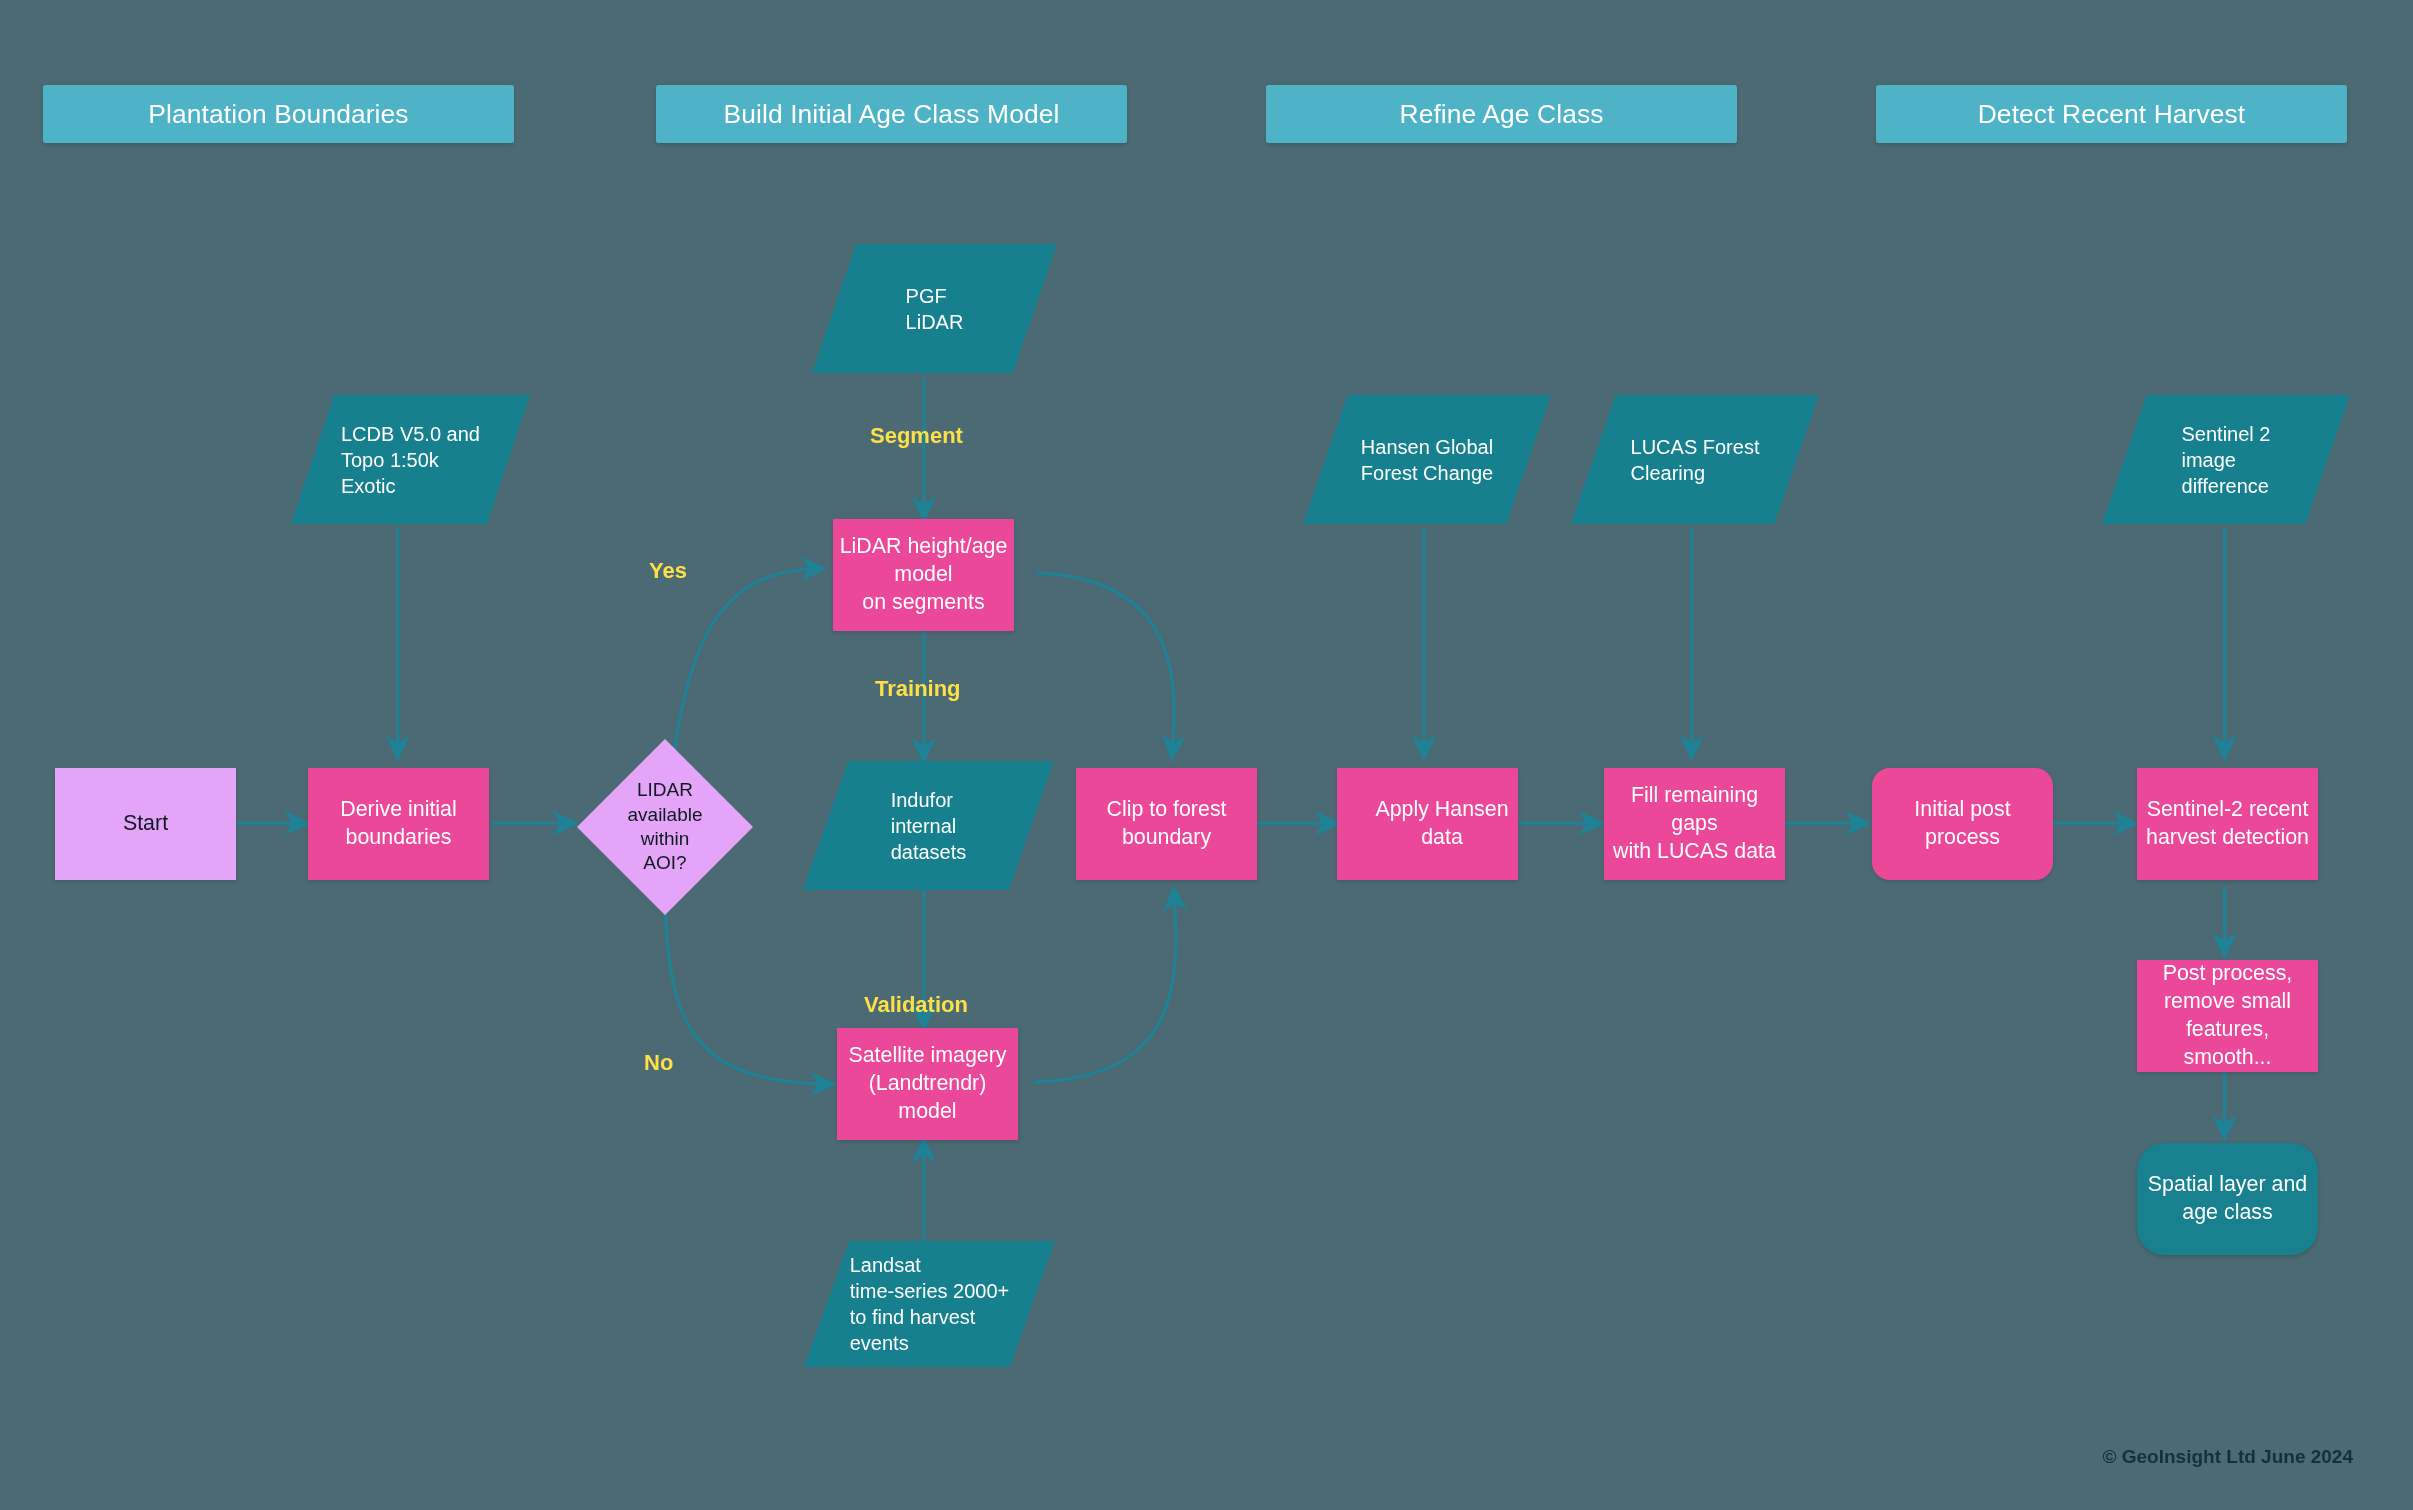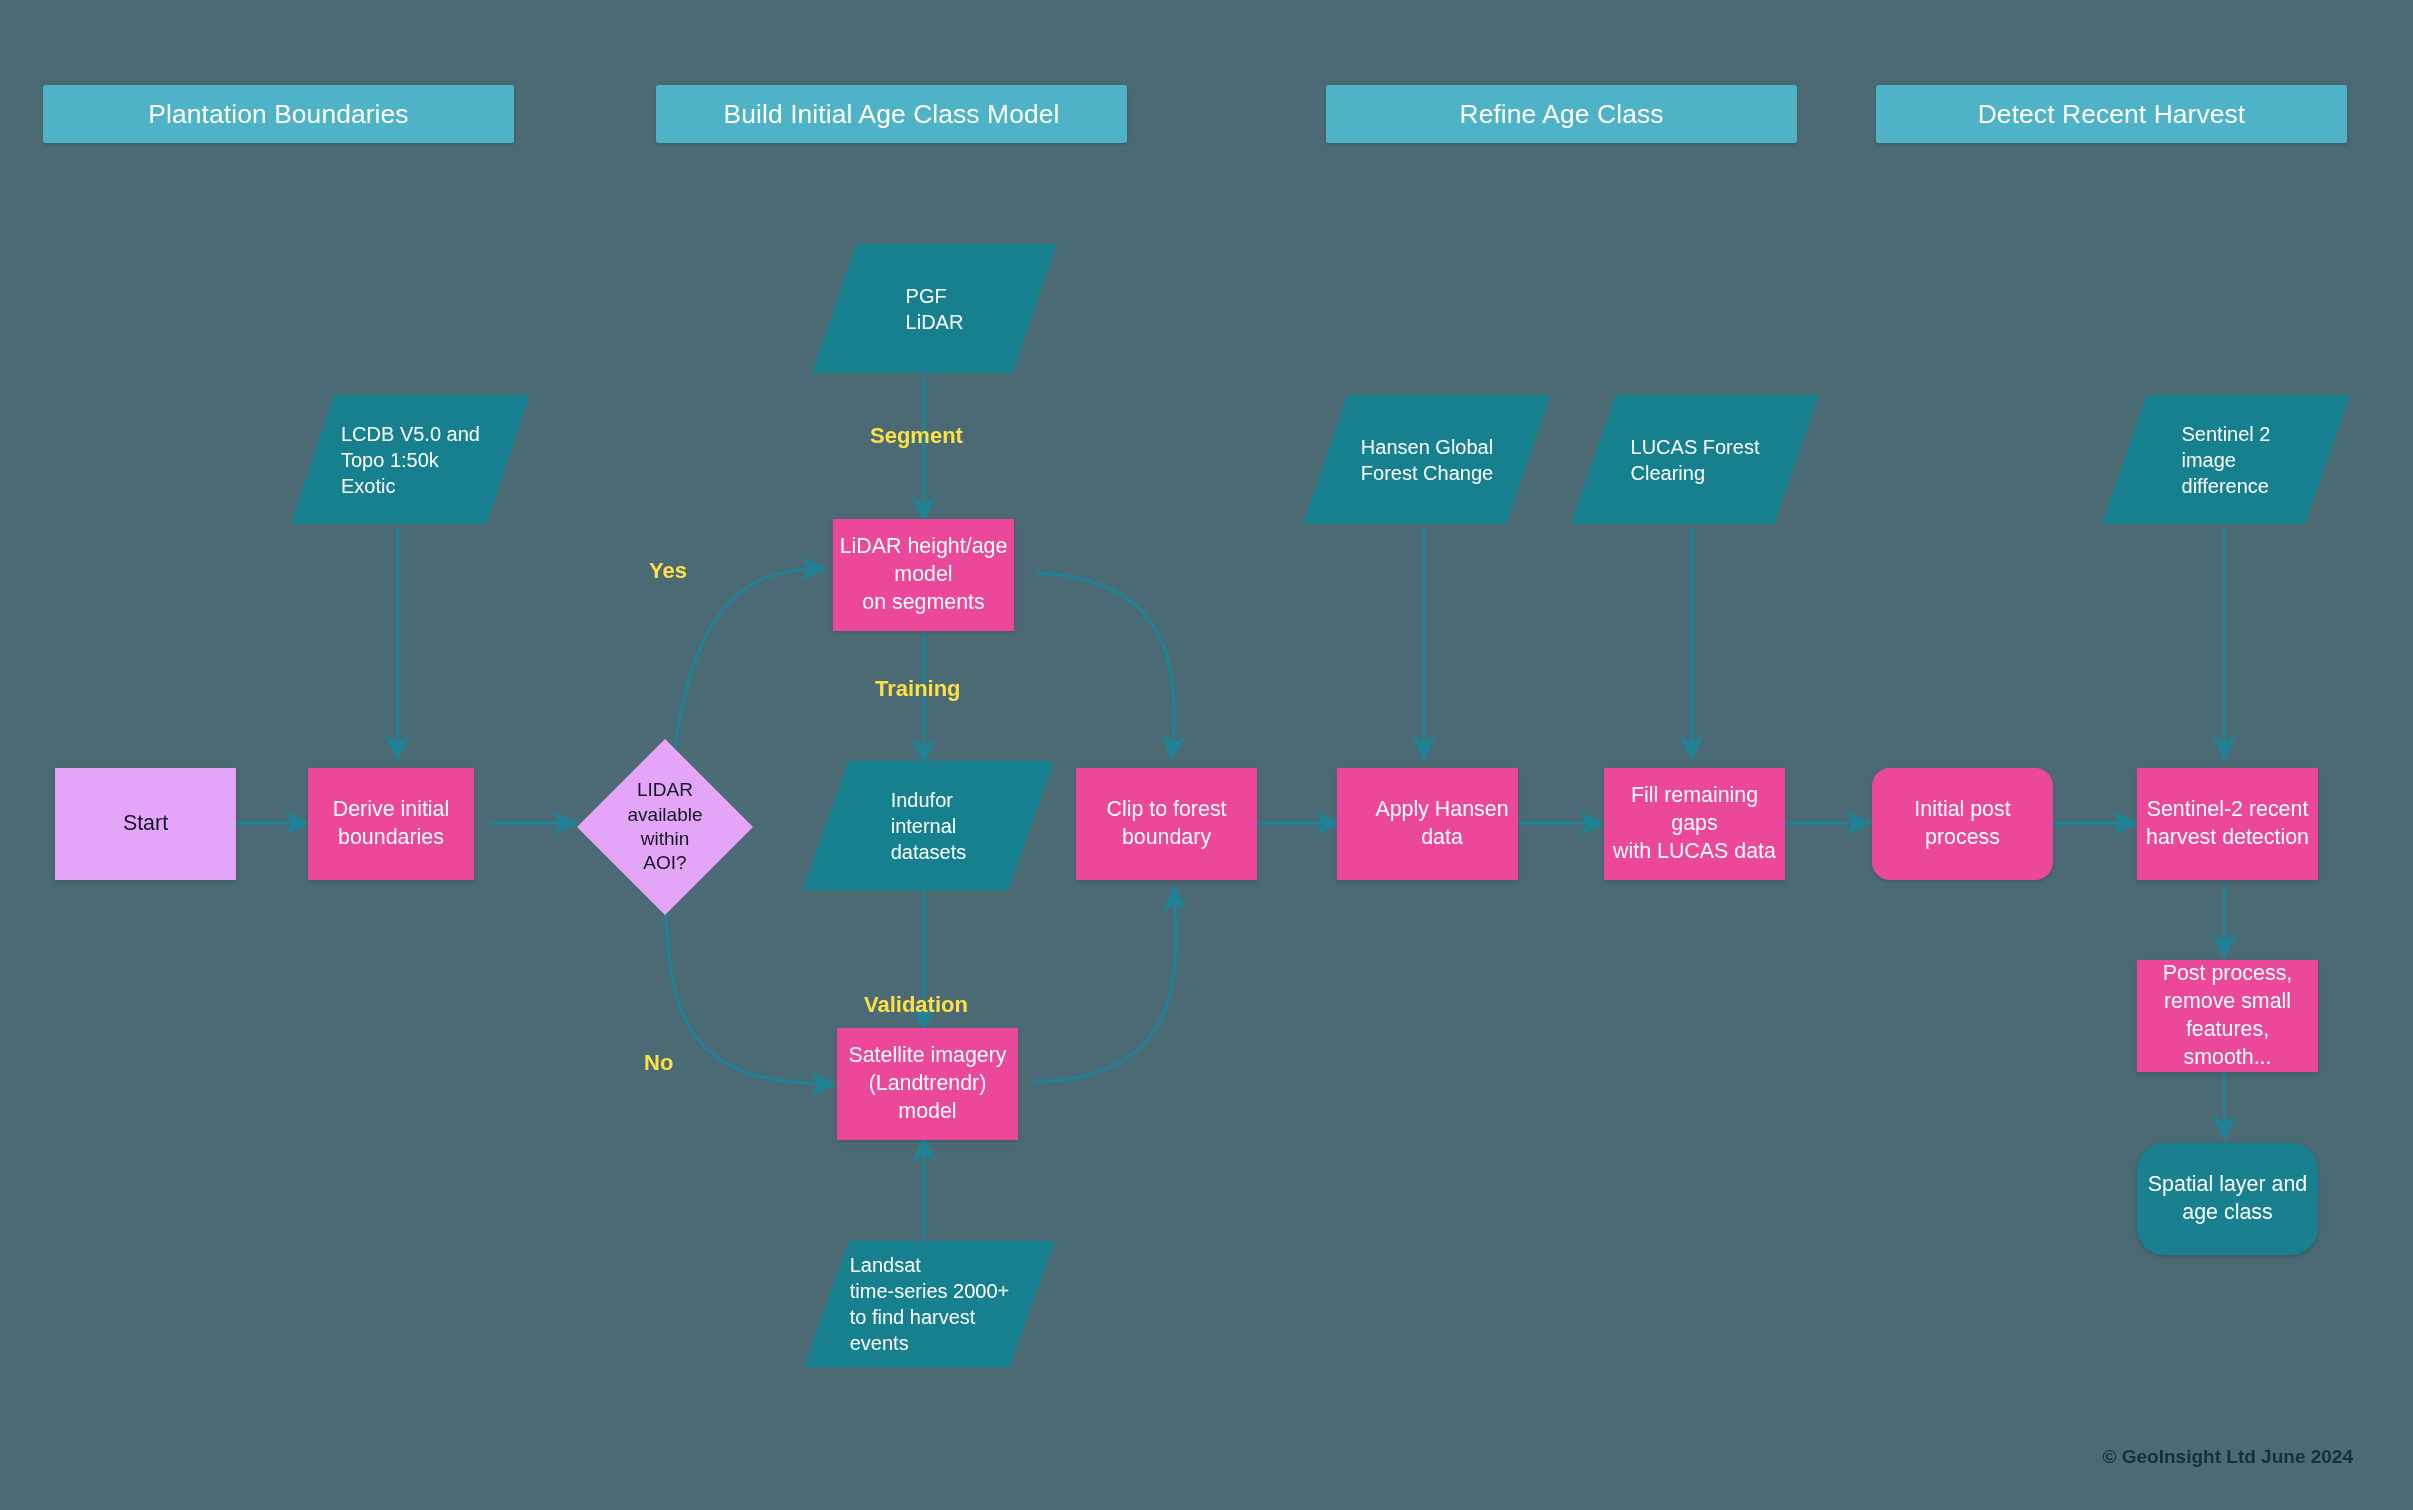--- a/index.html
+++ b/index.html
@@ -186,21 +186,21 @@
       <path d="M 3540,1705 L 3540,1810"></path>
     </g>
   </svg>
 
   <div class="node phase" style="left:43px; top:85px; width:471px; height:58px;">
     <span class="txt">Plantation Boundaries</span>
   </div>
   <div class="node phase" style="left:656px; top:85px; width:471px; height:58px;">
     <span class="txt">Build Initial Age Class Model</span>
   </div>
-  <div class="node phase" style="left:1326px; top:85px; width:471px; height:58px;">
+  <div class="node phase" style="left:1266px; top:85px; width:471px; height:58px;">
     <span class="txt">Refine Age Class</span>
   </div>
   <div class="node phase" style="left:1876px; top:85px; width:471px; height:58px;">
     <span class="txt">Detect Recent Harvest</span>
   </div>
 
   <div class="data-wrap" style="left:291px; top:395px; width:239px; height:129px;">
     <div class="data-shape"></div>
     <div class="data-label">LCDB V5.0 and<br>Topo 1:50k<br>Exotic</div>
   </div>
@@ -232,21 +232,21 @@
 
   <div class="data-wrap" style="left:2102px; top:395px; width:248px; height:129px;">
     <div class="data-shape"></div>
     <div class="data-label">Sentinel 2<br>image<br>difference</div>
   </div>
 
   <div class="node start" style="left:55px; top:768px; width:181px; height:112px;">
     <span class="txt">Start</span>
   </div>
 
-  <div class="node proc" style="left:308px; top:768px; width:166px; height:112px;">
+  <div class="node proc" style="left:308px; top:768px; width:181px; height:112px;">
     <span class="txt">Derive initial<br>boundaries</span>
   </div>
 
   <div class="diamond-wrap" style="left:577px; top:739px; width:176px; height:176px;">
     <div class="diamond-shape"></div>
     <div class="diamond-label">LIDAR<br>available<br>within<br>AOI?</div>
   </div>
 
   <div class="node proc" style="left:833px; top:519px; width:181px; height:112px;">
     <span class="txt">LiDAR height/age<br>model<br>on segments</span>

